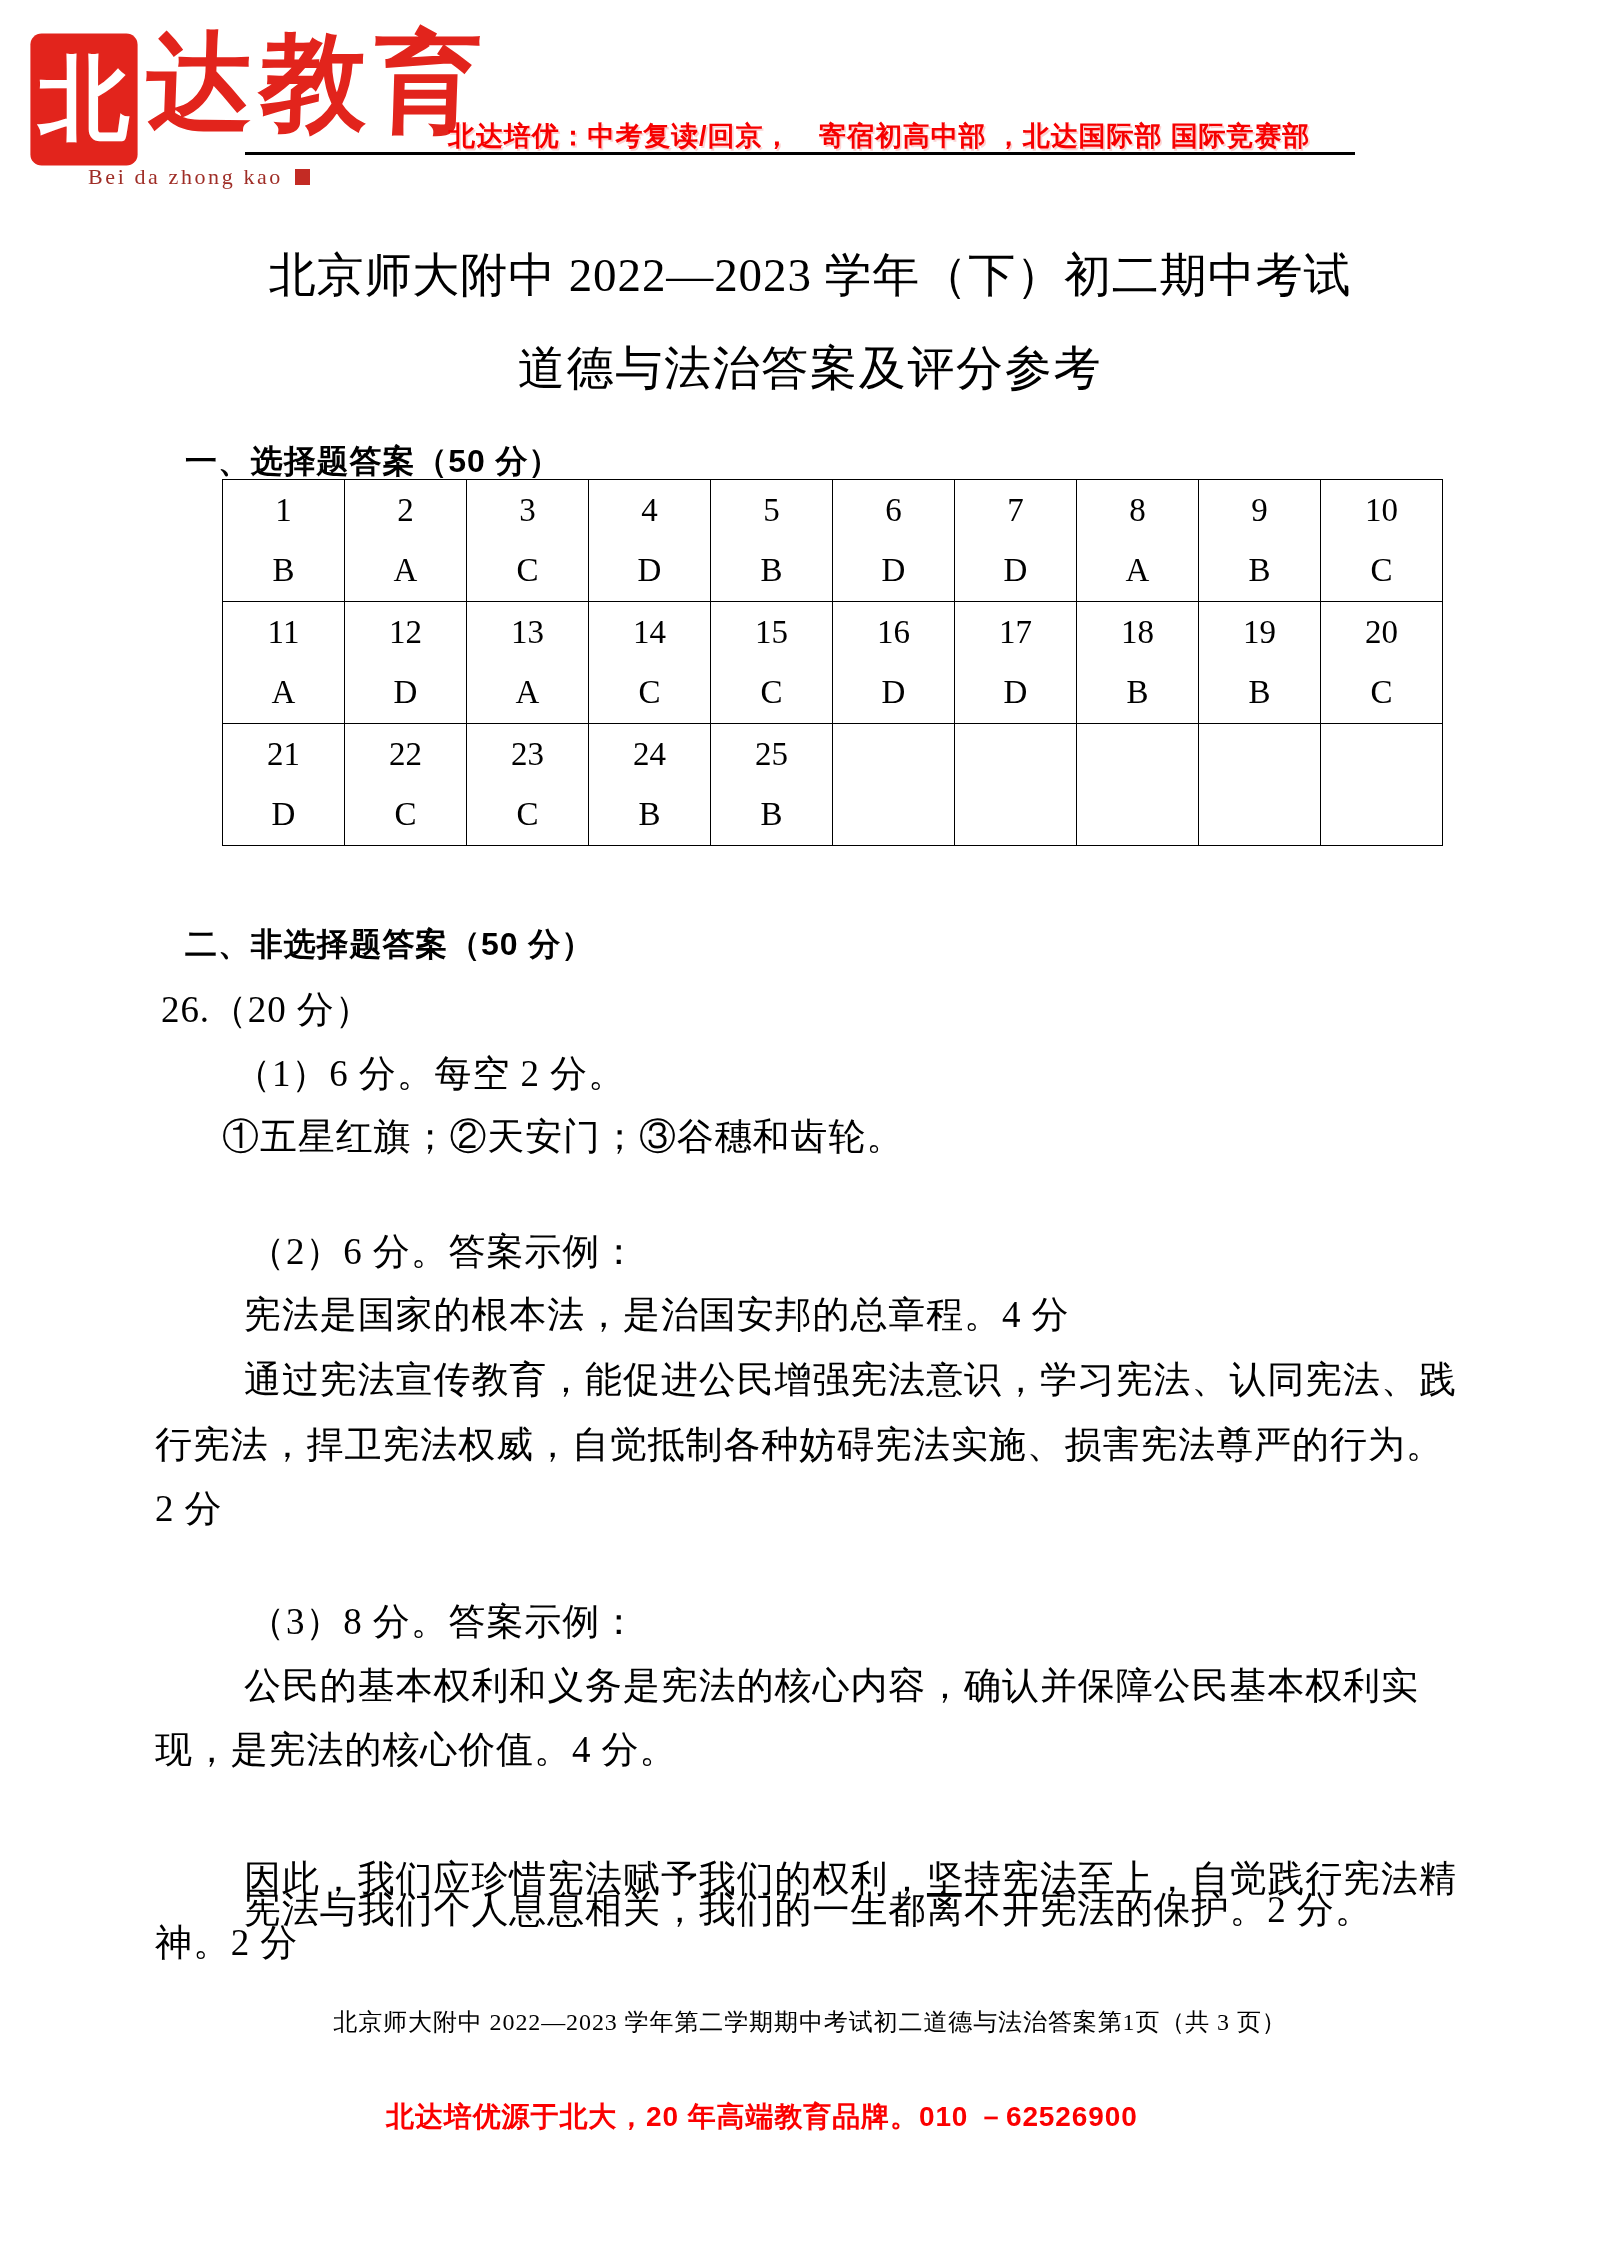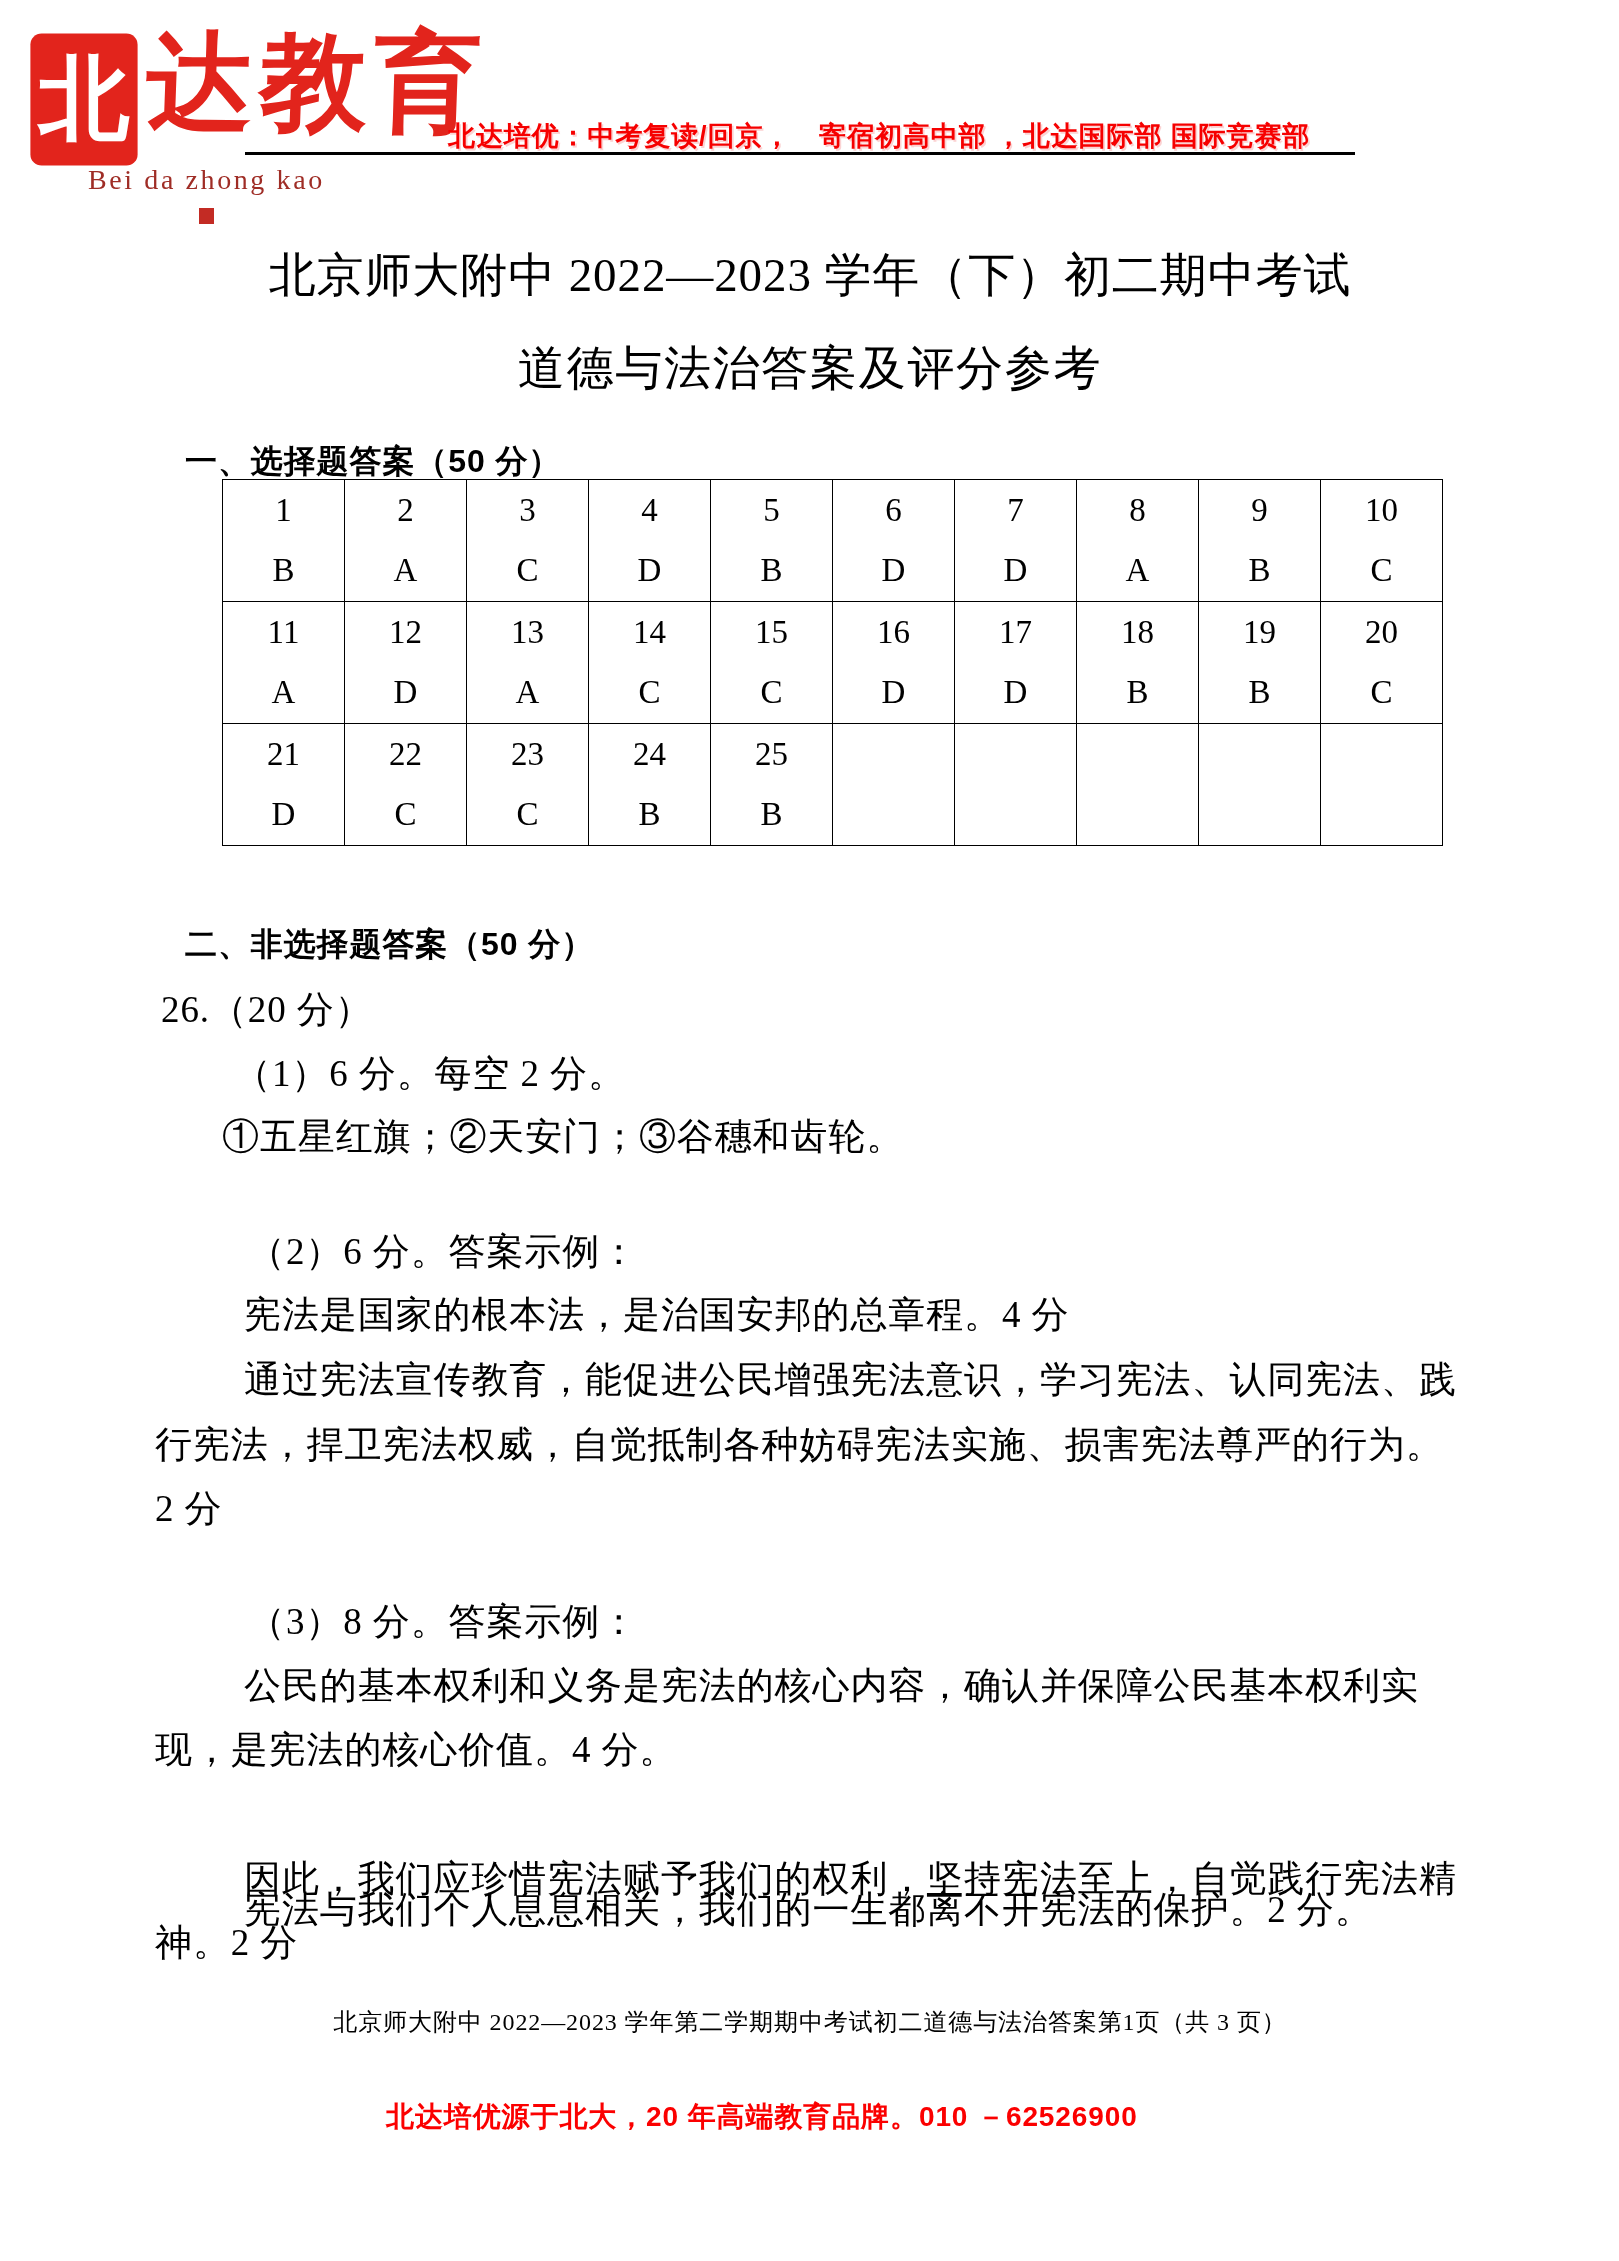--- a/index.html
+++ b/index.html
@@ -21,22 +21,22 @@
     display:flex;align-items:center;justify-content:center;
     box-shadow:0 0 0 2.6px #e2241c;
   }
   .stamp-char{color:#fff;font-size:91px;font-weight:bold;line-height:1;}
   .brand{
     left:146px;top:22.4px;font-size:107px;line-height:1.15;
     color:#e2241c;font-weight:bold;letter-spacing:6.9px;
     transform:skewX(-2deg);
   }
   .pinyin{
-    left:88px;top:164px;font-size:28px;letter-spacing:2.6px;
-    color:#9f2d26;display:flex;align-items:center;gap:12px;flex-direction:column;
+    left:88px;top:164px;font-size:22px;letter-spacing:2.6px;
+    color:#9f2d26;display:flex;align-items:center;gap:12px;
   }
   .pinyin-sq{width:15.5px;height:15.5px;background:#c32b24;display:inline-block;}
   .slogan{
     left:448px;top:118px;font-size:27px;letter-spacing:0.9px;
     color:#f60000;text-shadow:1.7px 1.7px 0 #fbd3d3;white-space:nowrap;
   }
   .hdr-line{left:245px;top:152px;width:1110px;height:3.4px;background:#000;}
 
   
   .qr{

